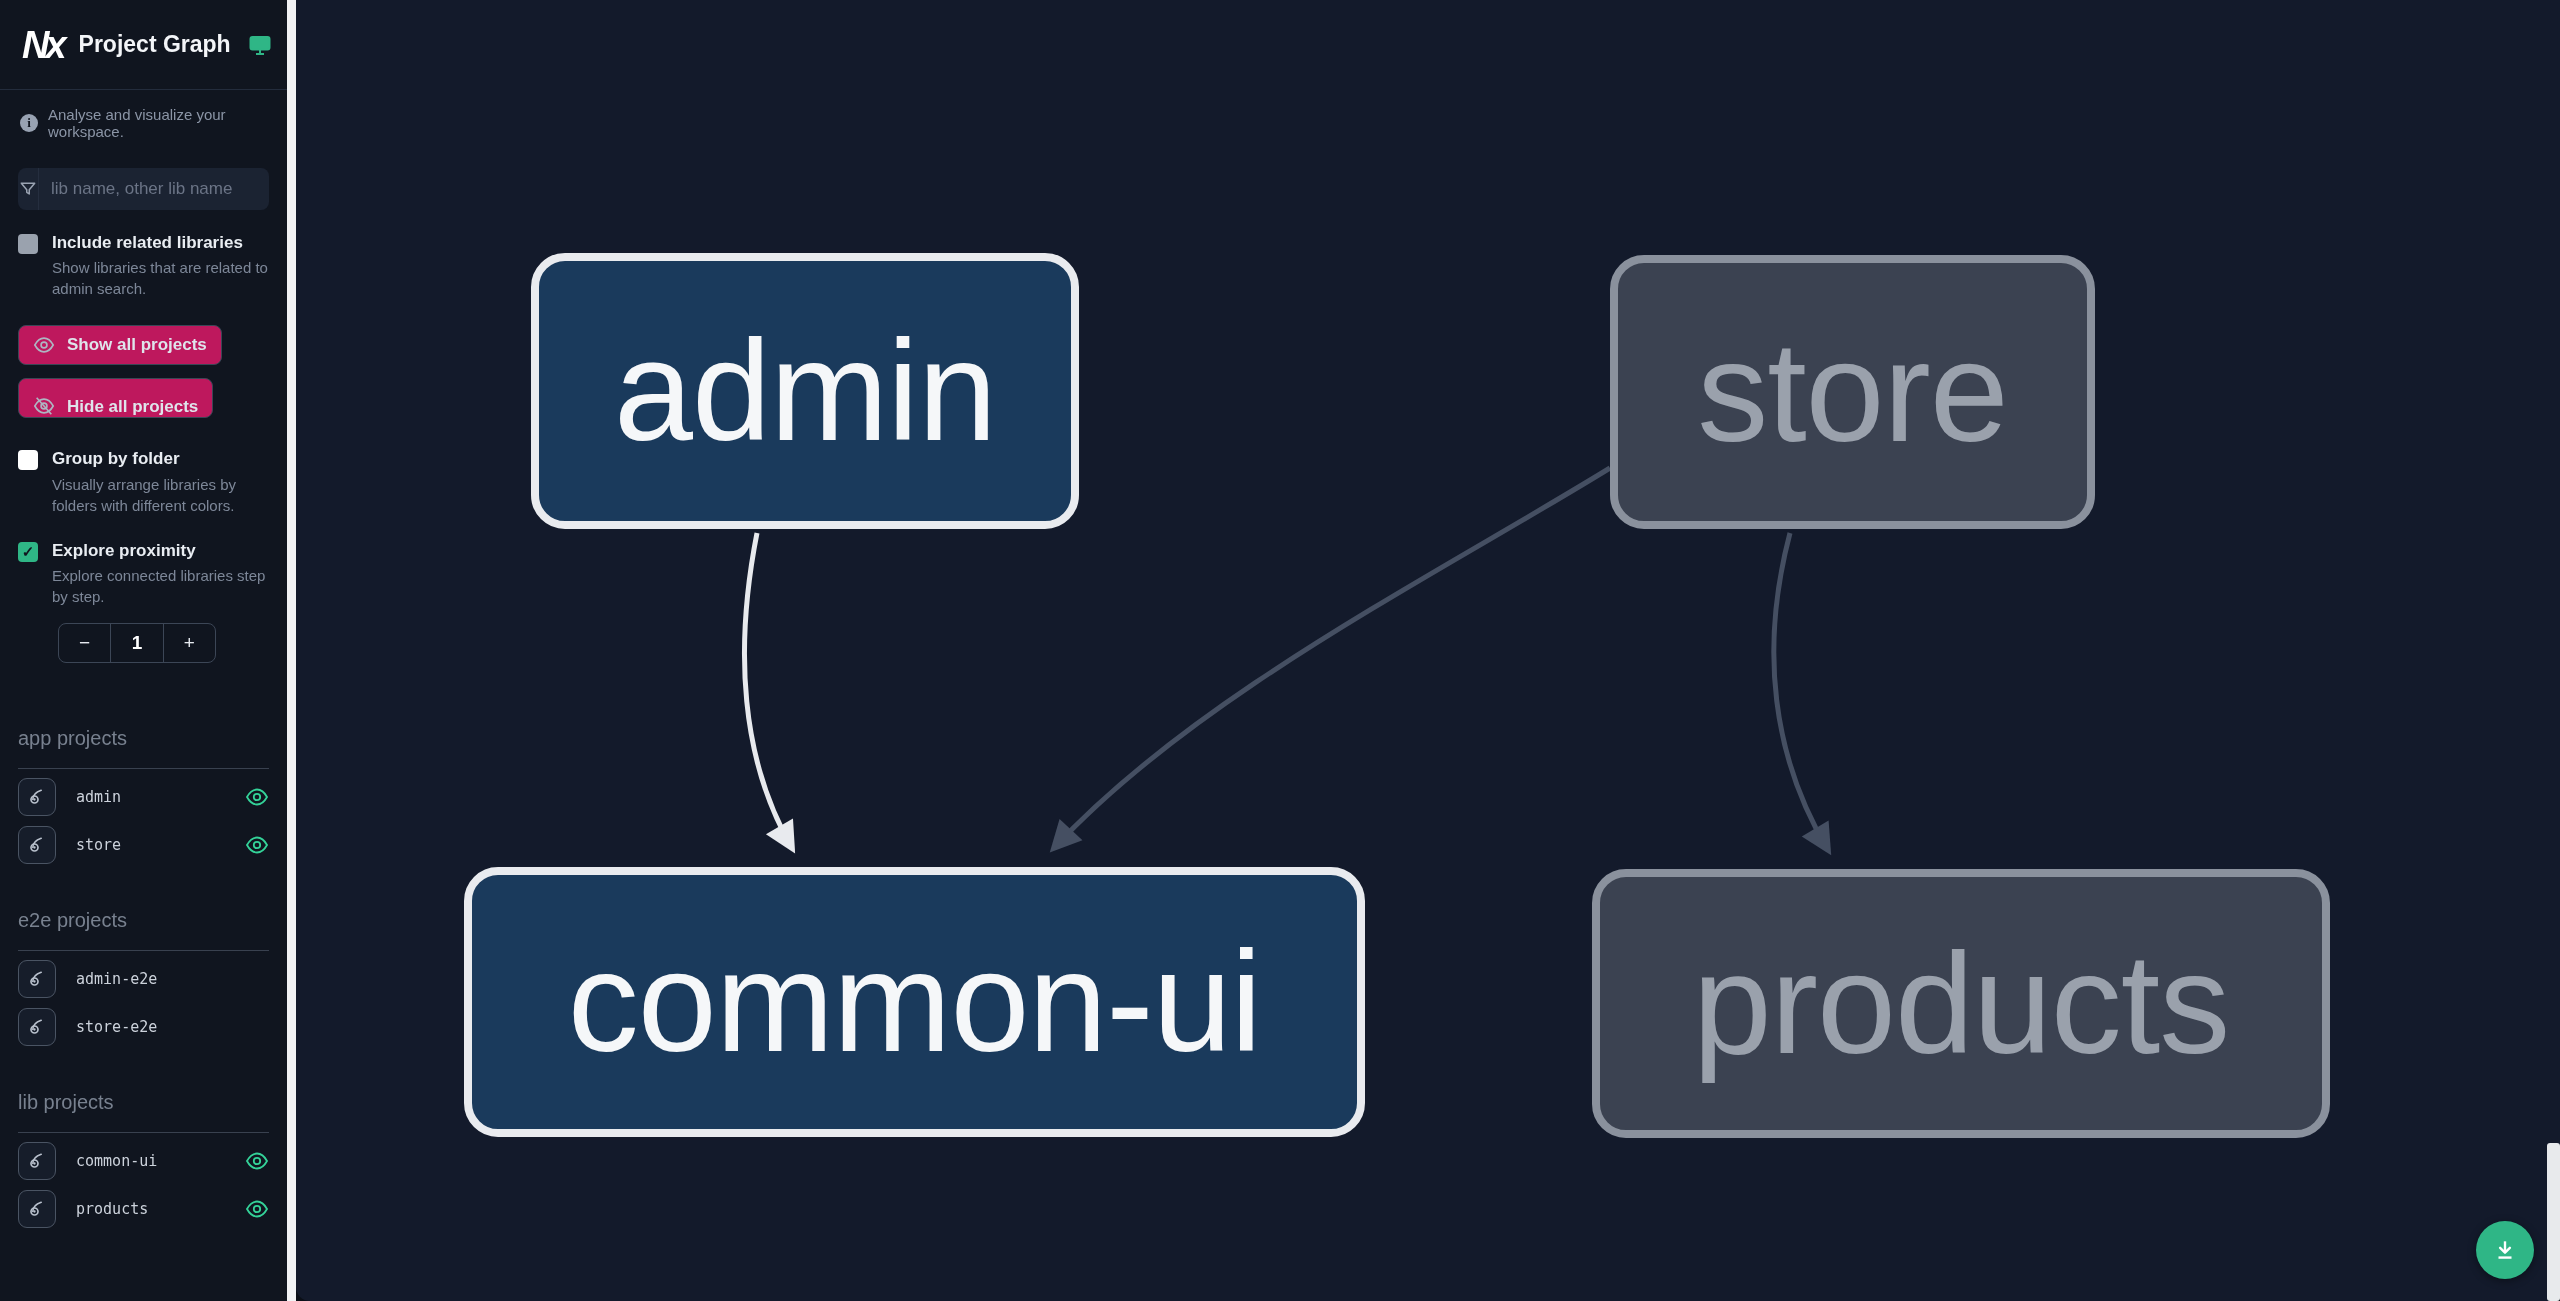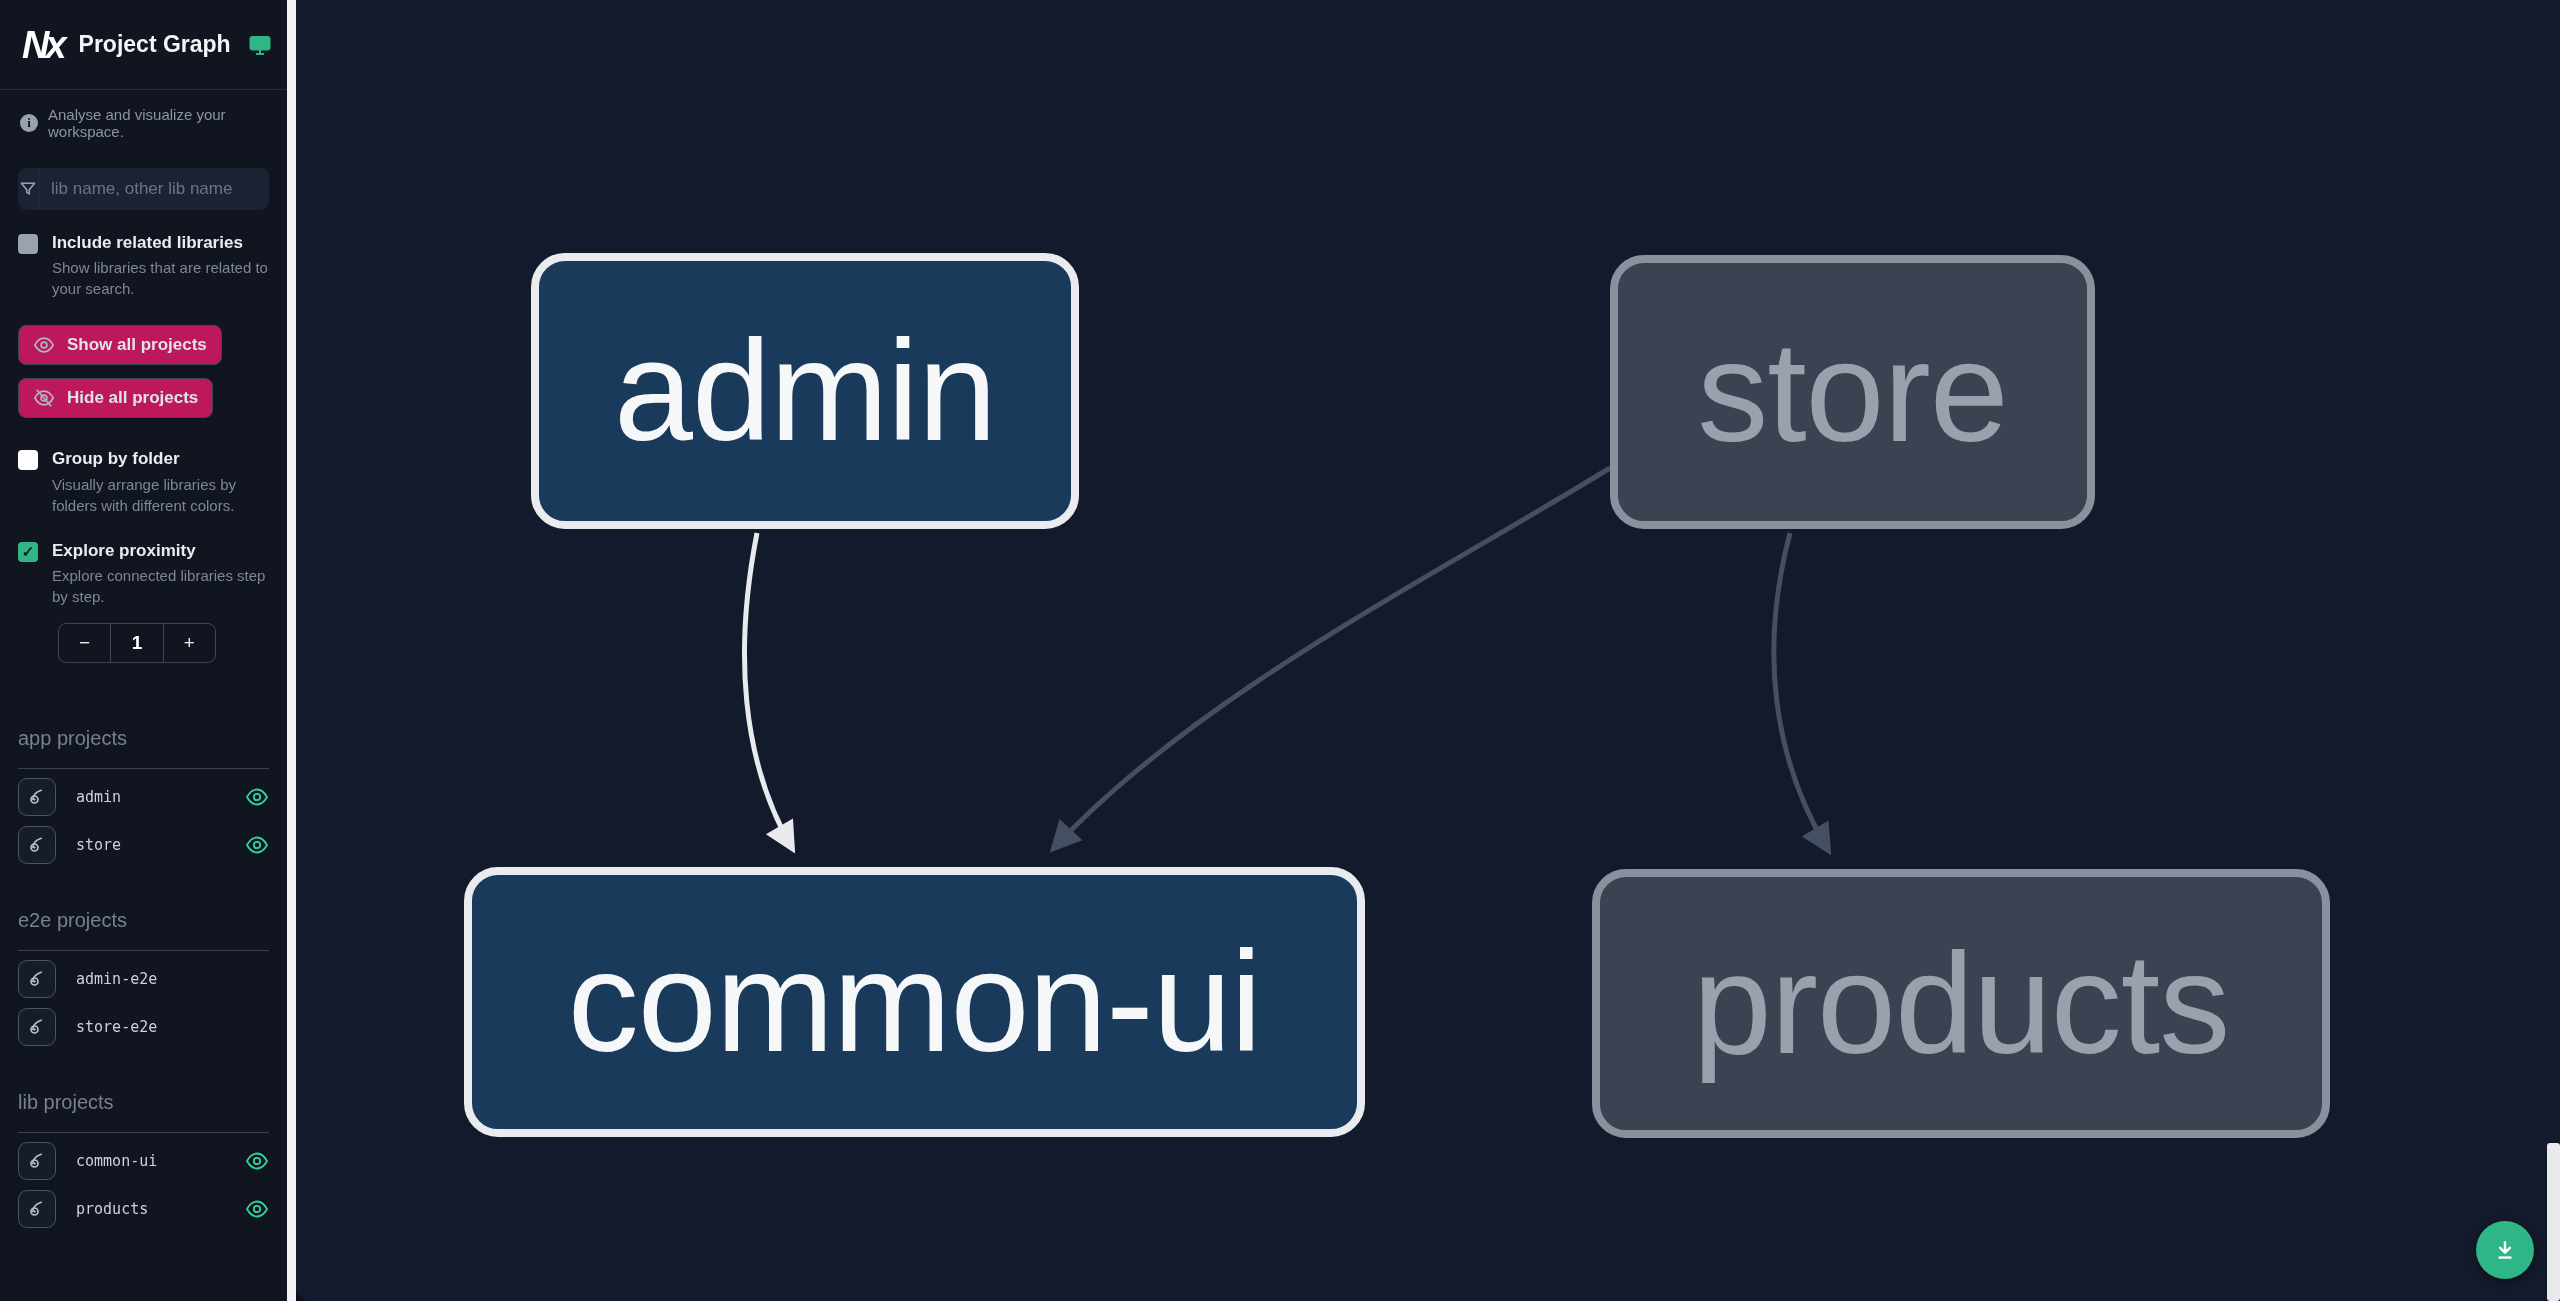--- a/index.html
+++ b/index.html
@@ -42,21 +42,21 @@
               display:flex; align-items:center; justify-content:center; cursor:pointer; }
   .cb-gray  { background:#9aa2ae; }
   .cb-white { background:#ffffff; }
   .cb-teal  { background:#2fb686; color:#10151f; font-size:15px; font-weight:900; }
   .toggle .t-label { font-size:17px; font-weight:700; color:#e9edf2; line-height:1.25; }
   .toggle .t-desc  { font-size:15px; color:#7d8798; line-height:1.4; margin-top:4px; max-width:225px;}
 
   .sb-btn { margin:26px 18px 0; height:40px; border:1px solid #3c4656; border-radius:8px;
             background:#be185d; display:flex; align-items:center; gap:12px;
             padding:0 14px; color:#dfe4eb; font-size:17px; font-weight:600; cursor:pointer; }
-  .sb-btn + .sb-btn { margin-top:13px; }
+  .sb-btn + .sb-btn { margin-top:13px;align-items:flex-end; }
 
   .stepper { margin:16px 0 0 58px; width:158px; height:40px; border:1px solid #3c4656;
              border-radius:8px; display:flex; overflow:hidden; }
   .stepper > div { flex:1; display:flex; align-items:center; justify-content:center;
              font-size:19px; color:#e6eaf0; cursor:pointer; }
   .stepper .st-val { border-left:1px solid #3c4656; border-right:1px solid #3c4656;
              font-weight:700; color:#ffffff; cursor:default; }
 
   .section { margin:0 18px; }
   .section.first { margin-top:64px; }
@@ -120,21 +120,21 @@
           <path d="M4 5 L20 5 L13.5 13 L13.5 18 L10.5 16 L10.5 13 Z" stroke-linejoin="round"></path>
         </svg>
       </span>
       <input type="text" placeholder="lib name, other lib name" style="">
     </div>
 
     <div class="toggle">
       <span class="checkbox cb-gray"></span>
       <div>
         <div class="t-label">Include related libraries</div>
-        <div class="t-desc">Show libraries that are related to your search.</div>
+        <div class="t-desc">Show libraries that are related to admin search.</div>
       </div>
     </div>
 
     <button class="sb-btn">
       <span>
         <svg width="22" height="22" viewBox="0 0 24 24" fill="none" stroke="#aeb6c2" stroke-width="1.8">
           <path d="M2 12 C5 6.5 9 4.5 12 4.5 C15 4.5 19 6.5 22 12 C19 17.5 15 19.5 12 19.5 C9 19.5 5 17.5 2 12 Z"></path>
           <circle cx="12" cy="12" r="3.2"></circle>
         </svg>
       </span>

